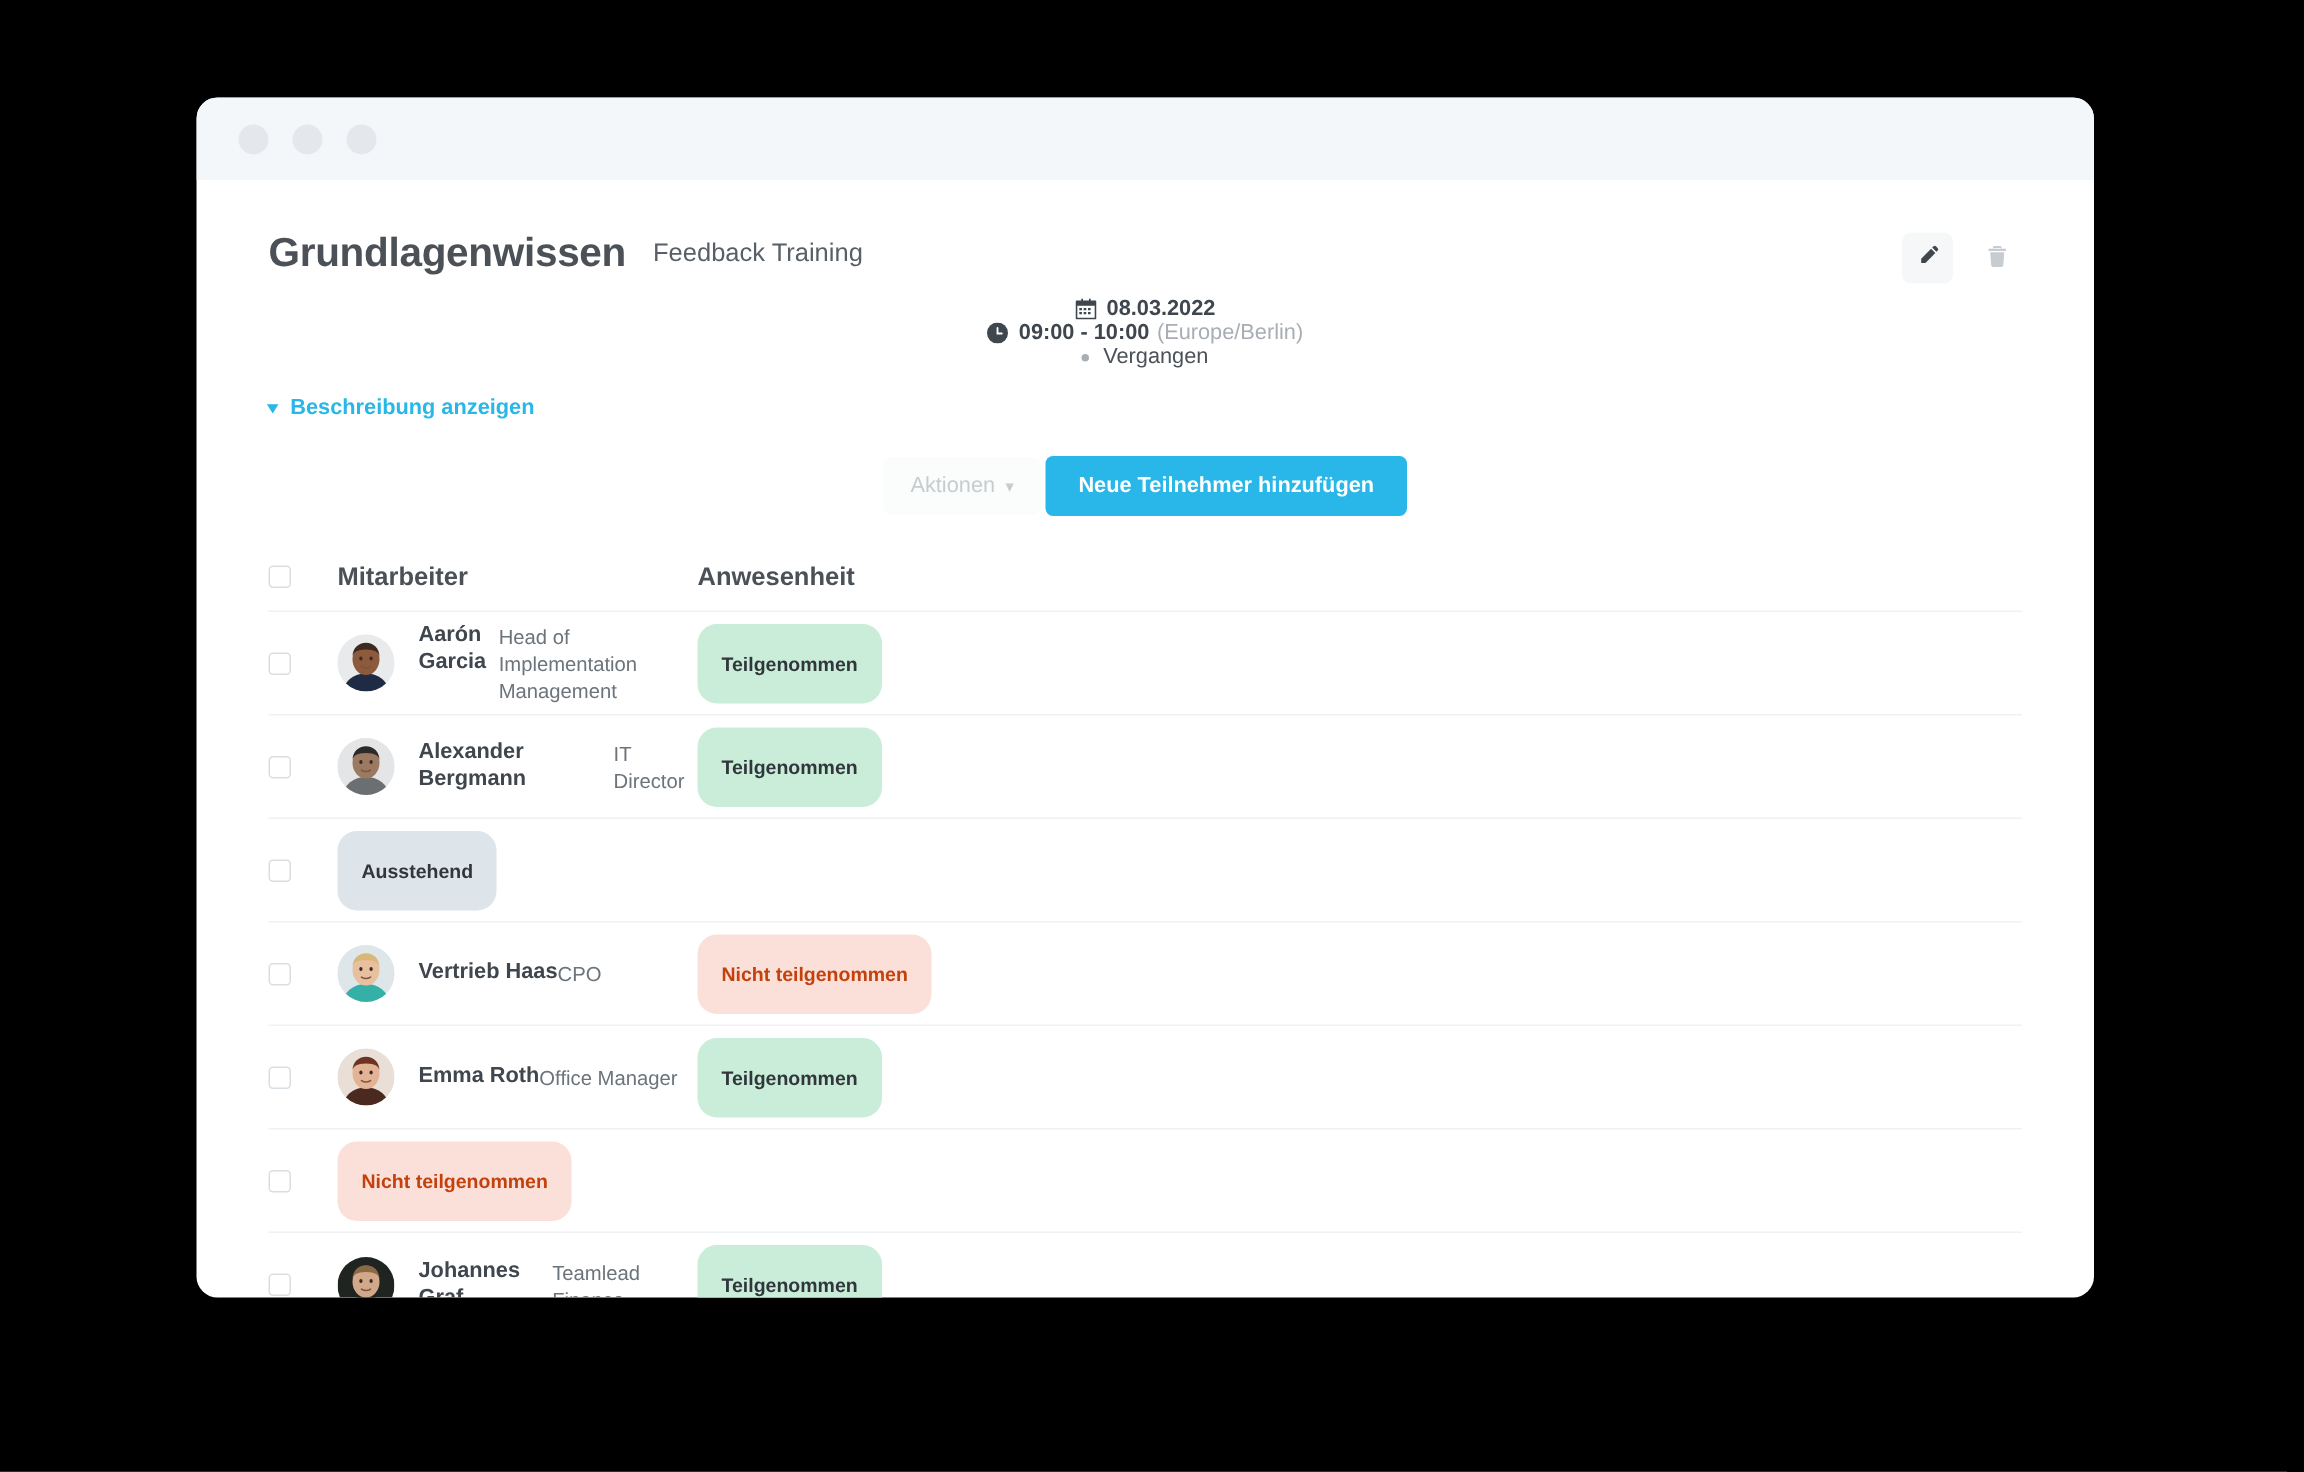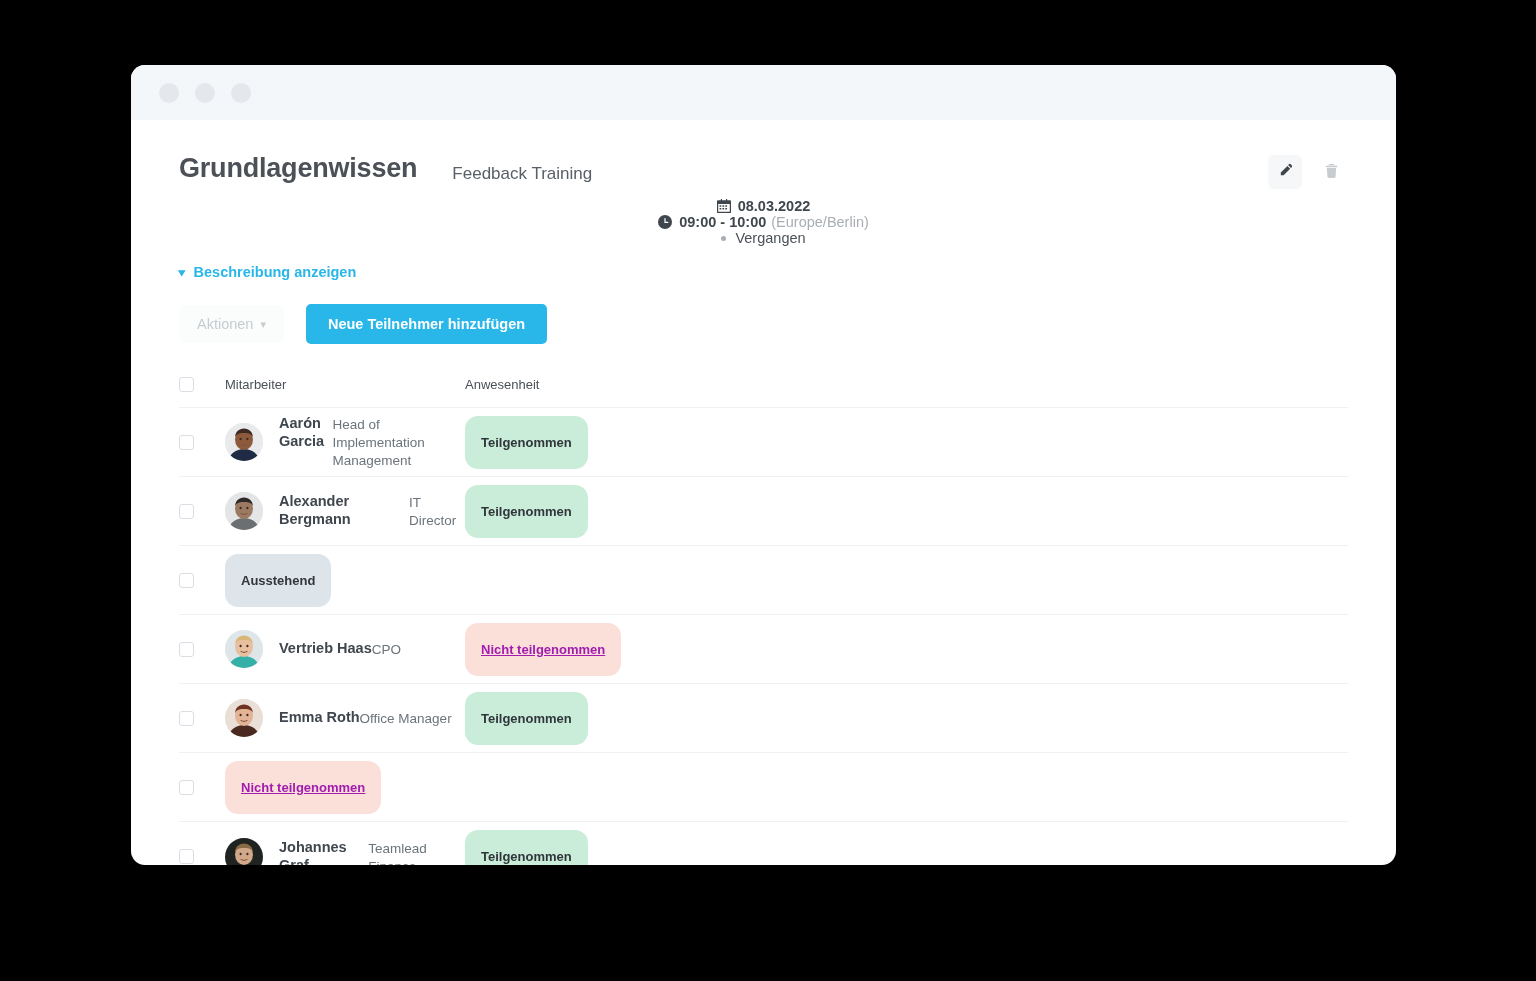--- a/index.html
+++ b/index.html
@@ -46,22 +46,22 @@
   }
 
   
   .content {
     padding: 33px 48px 0 48px;
     position: relative;
   }
 
   .title-row {
     display: flex;
-    align-items: flex-end;
-    gap: 35px;
+    align-items: center;
+    gap: 18px;
   }
   .page-title {
     font-size: 27px;
     font-weight: bold;
     color: #4b5157;
     letter-spacing: -0.2px;
   }
   .page-subtitle {
     font-size: 17px;
     color: #585f66;
@@ -122,23 +122,23 @@
     align-items: center;
     justify-content: center;
     cursor: pointer;
     border: none;
   }
   .icon-btn.ghost { background: #ffffff; }
 
   
   .toolbar {
     display: flex;
-    justify-content: flex-start;
-    align-items: center;
-    gap: 22px;
+    justify-content: center;
+    align-items: center;
+    gap: 3px;
     margin-top: 24px;
   }
   .btn-secondary {
     background: #fbfcfc;
     color: #c7ccd1;
     border: none;
     font-size: 14.5px;
     font-weight: normal;
     padding: 11px 18px;
     border-radius: 5px;
@@ -164,22 +164,22 @@
   
   .table { margin-top: 18px; width: 1169px; }
 
   .thead {
     display: flex;
     align-items: center;
     height: 46px;
     border-bottom: 1.5px solid #eef2f5;
   }
   .th {
-    font-size: 13px;
-    font-weight: normal;
+    font-size: 17px;
+    font-weight: bold;
     color: #4b5157;
   }
 
   .col-check { width: 46px; display: flex; align-items: center; }
   .col-emp   { width: 240px; display: flex; align-items: center; }
   .col-att   { flex: 1; display: flex; align-items: center; }
 
   .cbox {
     width: 15px; height: 15px;
     border: 1.5px solid #d9dee3;
@@ -226,21 +226,21 @@
   .badge {
     display: inline-block;
     font-size: 13px;
     font-weight: bold;
     padding: 19px 16px;
     border-radius: 13px;
     white-space: nowrap;
   }
   .badge-attended  { background: #c9edd8; color: #30363c; }
   .badge-pending   { background: #dde4ea; color: #30363c; }
-  .badge-absent    { background: #fbdfd9; color: #a21caf; text-decoration: underline; }
+  .badge-absent    { background: #fbdfd9; color: #c2410c; }
 </style>
 </head>
 <body>
 
 <div class="stage">
   <div class="window">
 
     <div class="titlebar">
       <span class="dot"></span>
       <span class="dot"></span>

